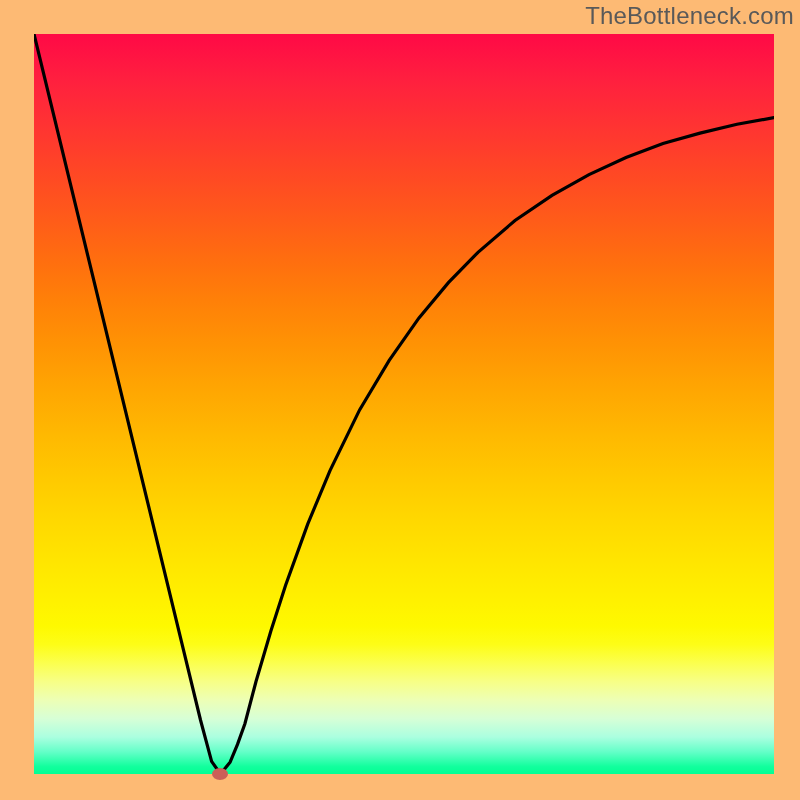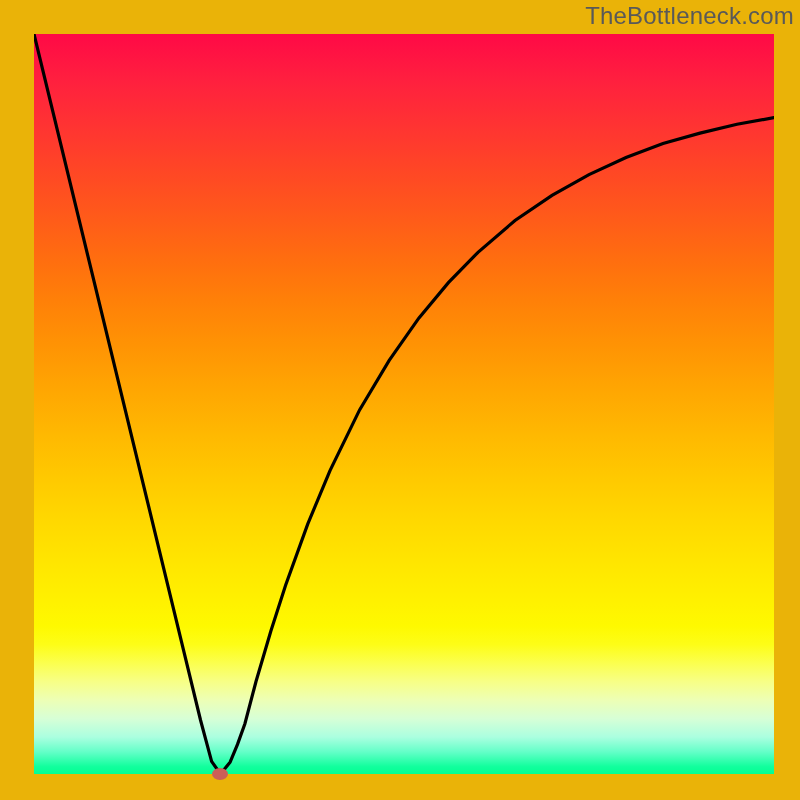--- a/index.html
+++ b/index.html
@@ -10,21 +10,21 @@
     background: #000;
     overflow: hidden;
     font-family: Arial, Helvetica, sans-serif;
   }
   .frame {
     position: absolute;
     left: 0;
     top: 0;
     width: 800px;
     height: 800px;
-    background: #eab308;
+    background: #fdba74;
   }
   .watermark {
     position: absolute;
     top: 2px;
     right: 6px;
     color: #595959;
     font-size: 24px;
     letter-spacing: 0.2px;
     font-weight: 400;
   }

